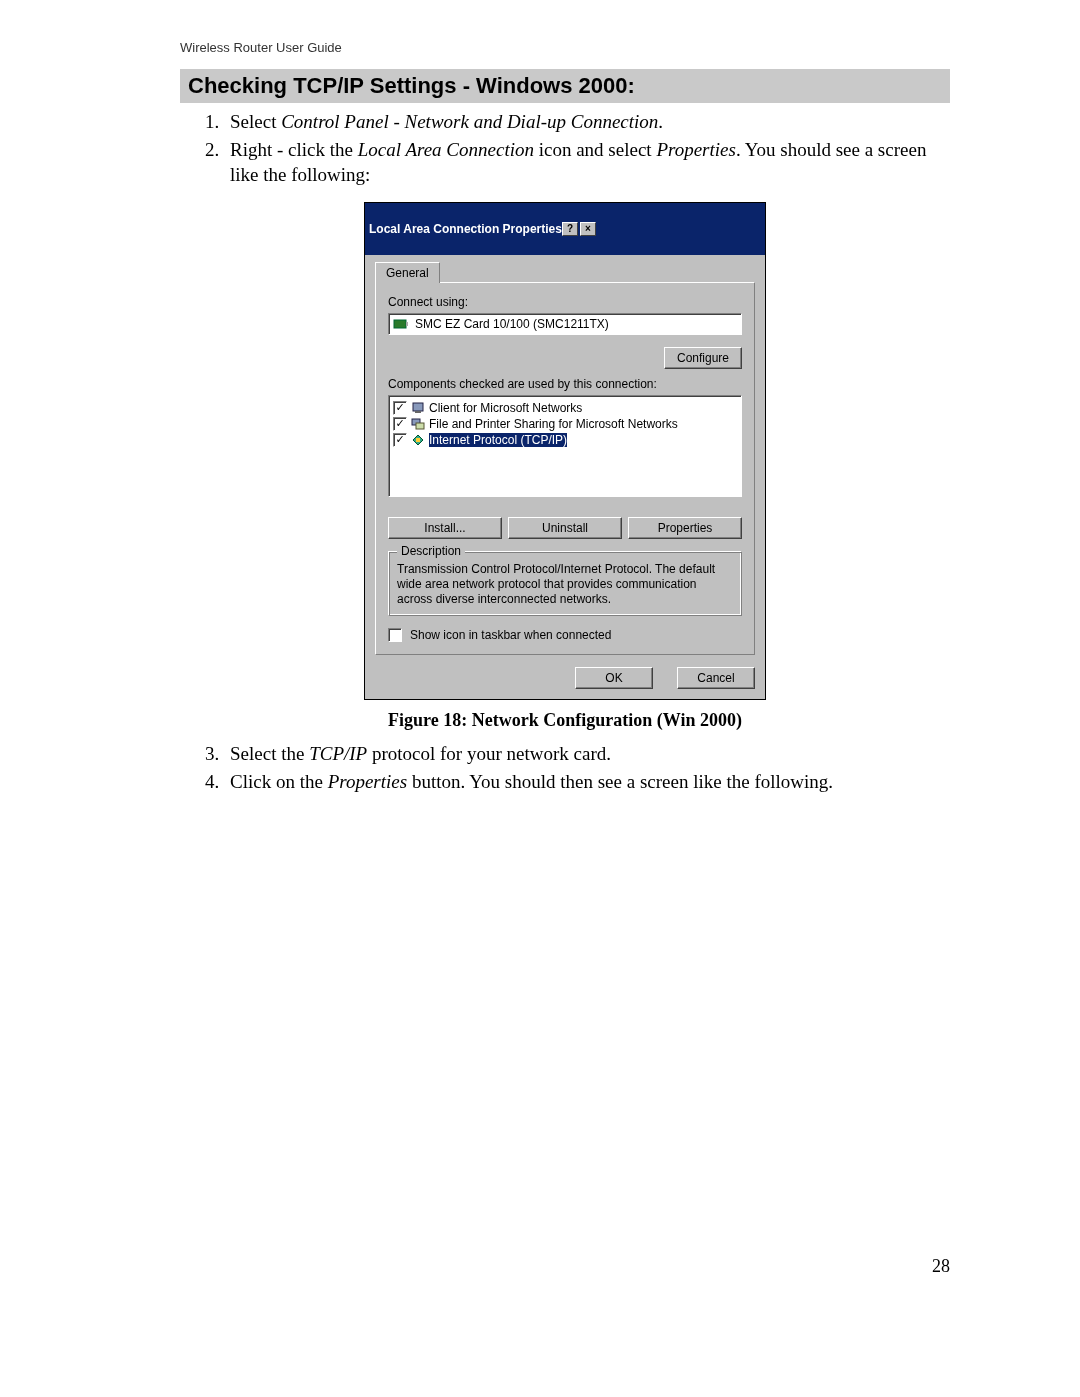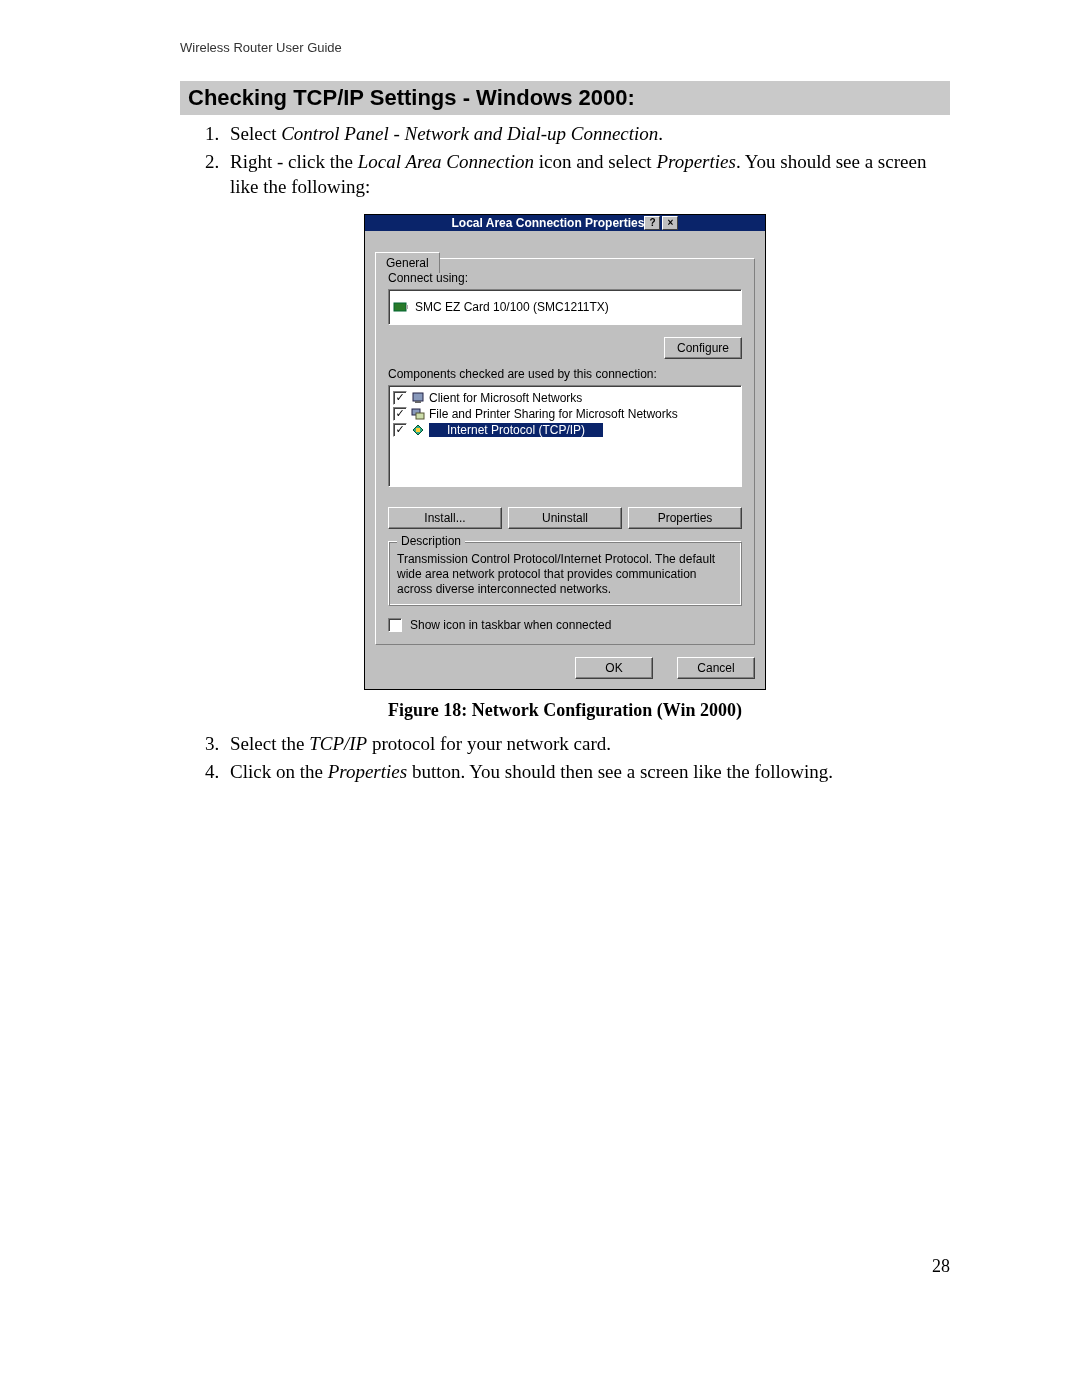--- a/index.html
+++ b/index.html
@@ -12,21 +12,21 @@
   .page {
     padding: 40px 130px 40px 180px;
     position: relative;
     min-height: 1317px;
     box-sizing: border-box;
   }
   .header-text {
     font-family: Arial, Helvetica, sans-serif;
     font-size: 13px;
     color: #333;
-    margin-bottom: 26px;
+    margin-bottom: 14px;
   }
   h2.section-heading {
     font-family: Arial, Helvetica, sans-serif;
     font-size: 22px;
     font-weight: bold;
     background: #c9c9c9;
     padding: 4px 8px;
     margin: 0 0 6px 0;
   }
   ol.steps {
@@ -65,24 +65,24 @@
     border: 1px solid #000;
     font-family: "Tahoma", "MS Sans Serif", Arial, sans-serif;
     font-size: 12px;
     background: #c0c0c0;
     box-shadow: 1px 1px 0 #808080 inset, -1px -1px 0 #fff inset;
   }
   .titlebar {
     background: #0a246a;
     color: #fff;
     font-weight: bold;
-    padding: 1px 4px;
+    padding: 19px 4px;
     display: flex;
     align-items: center;
-    justify-content: center;
+    justify-content: flex-start;
     font-size: 12px;
   }
   .titlebar-buttons {
     display: flex;
     gap: 2px;
   }
   .tb-btn {
     width: 16px; height: 14px;
     background: #c0c0c0;
     border: 1px solid #fff;
@@ -103,37 +103,37 @@
   .tab {
     display: inline-block;
     background: #c0c0c0;
     border: 1px solid #808080;
     border-bottom: none;
     border-top-color: #fff;
     border-left-color: #fff;
     padding: 3px 10px;
     font-size: 12px;
     position: relative;
-    top: 15px;
+    top: 1px;
   }
   .tab-panel {
     border: 1px solid #808080;
     border-top-color: #fff;
     border-left-color: #fff;
     background: #c0c0c0;
     padding: 12px 12px 12px 12px;
   }
   .label { font-size: 12px; margin-bottom: 4px; }
   .sunken {
     background: #fff;
     border: 1px solid #808080;
     border-right-color: #fff;
     border-bottom-color: #fff;
     box-shadow: inset 1px 1px 0 #404040;
-    padding: 10px 4px;
+    padding: 3px 4px;
     font-size: 12px;
   }
   .field-row {
     display:flex; align-items:center; gap:6px;
   }
   .nic-icon {
     width: 16px; height: 12px;
     display:inline-block;
   }
   .win-btn {
@@ -161,21 +161,21 @@
     padding: 4px;
     font-size: 12px;
     overflow:hidden;
   }
   .list-item {
     display:flex; align-items:center; gap:4px;
     padding: 1px 0;
     white-space: nowrap;
   }
   .list-item.selected .item-text {
-    background:#0a246a; color:#fff; padding:0 18px;
+    background:#0a246a; color:#fff; padding:0 0;
     outline: 1px dotted #fff;
   }
   .chk {
     width:12px; height:12px; background:#fff;
     border:1px solid #808080;
     border-right-color:#fff; border-bottom-color:#fff;
     box-shadow: inset 1px 1px 0 #404040;
     display:inline-flex; align-items:center; justify-content:center;
     font-size:11px; line-height:1;
   }

